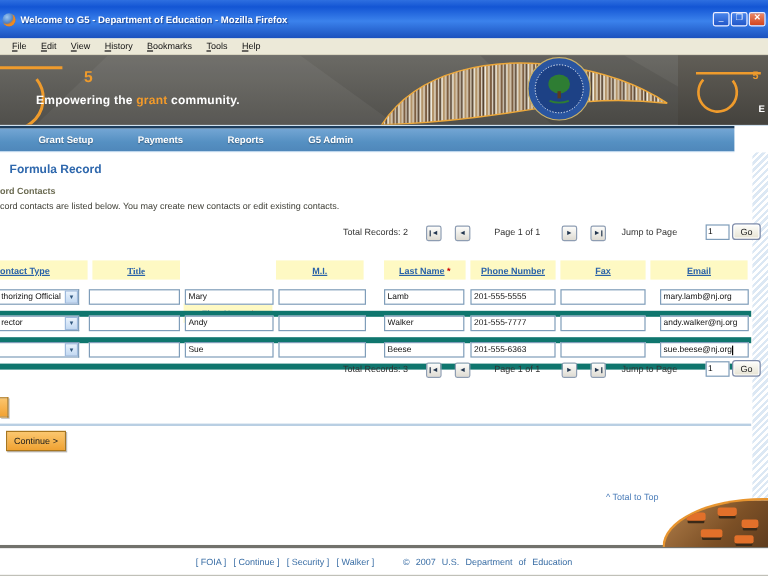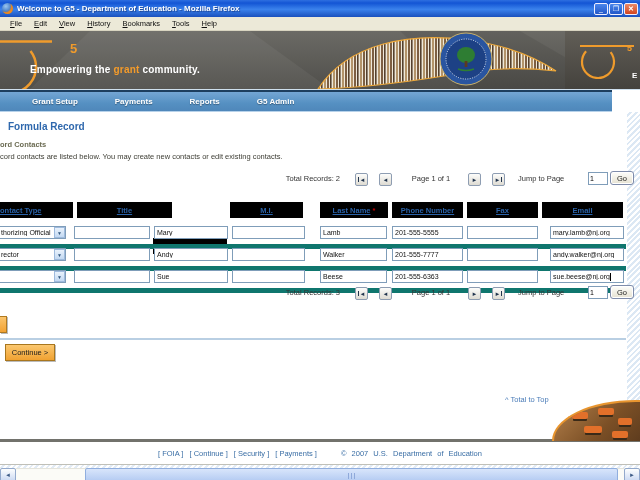--- a/index.html
+++ b/index.html
@@ -1,19 +1,19 @@
 <!DOCTYPE html>
 <html><head>
 <meta charset="utf-8">
 <style>
   html,body{margin:0;padding:0;}
   body{width:640px;height:480px;overflow:hidden;background:#fff;
        font-family:"Liberation Sans", sans-serif;-webkit-font-smoothing:antialiased;}
   
-  .titlebar{height:17px;display:flex;align-items:center;padding:0 2px;box-sizing:border-box;
+  .titlebar{height:32px;display:flex;align-items:center;padding:0 2px;box-sizing:border-box;
     background:linear-gradient(180deg,#2e6fe0 0%,#1355d4 18%,#3b82ec 55%,#1a50bd 100%);}
   .fx-icon{width:11px;height:11px;border-radius:50%;flex:0 0 auto;
     background:radial-gradient(circle at 35% 30%,#9cc6f0 0%,#3c76c4 55%,#1d4e96 100%);
     box-shadow:inset -2px -2px 1px #ef8a1f;}
   .title-text{flex:1;color:#fff;font-size:8px;font-weight:bold;padding-left:4px;
     white-space:nowrap;overflow:hidden;text-shadow:1px 1px 1px rgba(10,30,90,.6);}
   .winbtns{display:flex;gap:1px;}
   .wbtn{width:14px;height:12px;box-sizing:border-box;border:1px solid #eef;border-radius:2px;
     color:#fff;font-size:7px;line-height:10px;text-align:center;
     background:linear-gradient(180deg,#4a86ec,#2257c8);}
@@ -51,26 +51,26 @@
   .pb-first::before{content:"";border-left:1px solid #23364f;height:5px;margin-right:1px;}
   .pb-last::after{content:"";border-left:1px solid #23364f;height:5px;margin-left:1px;}
   .pageind{position:absolute;left:398px;width:66px;top:4px;text-align:center;}
   .jumplabel{position:absolute;left:518px;top:4px;}
   .jumpinput{position:absolute;left:588px;top:2px;width:16px;height:11px;border:1px solid #7f9db9;
     font-size:7px;padding:0 1px;font-family:inherit;box-sizing:content-box;}
   .gobtn{position:absolute;left:610px;top:1px;width:24px;height:14px;box-sizing:border-box;
     border:1px solid #7f8caa;border-radius:3px;background:linear-gradient(180deg,#fefefb,#e6e2d2);
     box-shadow:inset 0 0 0 1px #fff;font-size:7.5px;color:#222;display:flex;align-items:center;justify-content:center;}
   
-  .hcell{position:absolute;top:90px;height:16px;background:#000000;box-sizing:border-box;
+  .hcell{position:absolute;top:90px;height:16px;background:#fef9c3;box-sizing:border-box;
     display:flex;align-items:center;justify-content:center;}
   .hlink{color:#2a62a8;font-weight:bold;text-decoration:underline;font-size:7.5px;white-space:nowrap;}
   .req{color:#cc0000;font-weight:bold;margin-left:2px;}
   .h-ct{left:0;width:73px;justify-content:flex-start;}
-  .h-title{left:77px;width:95px;} .h-first{left:153px;width:74px;margin-top:36px;} .h-mi{left:230px;width:73px;}
+  .h-title{left:77px;width:73px;font-family:Liberation Serif, serif;} .h-first{left:153px;width:74px;margin-top:36px;} .h-mi{left:230px;width:73px;}
   .h-last{left:320px;width:68px;} .h-phone{left:392px;width:71px;} .h-fax{left:467px;width:71px;}
   .h-email{left:542px;width:81px;}
   .trow{position:absolute;left:0;width:626px;height:22px;border-bottom:5px solid #0f766e;}
   .trow1{top:110px}.trow2{top:132px}.trow3{top:154px}
   .fld{position:absolute;top:4px;height:13px;box-sizing:border-box;border:1px solid #7f9db9;
     font-size:7px;font-family:inherit;padding:0 2px;background:#fff;color:#111;}
   .c-title{left:74px;width:76px}.c-first{left:154px;width:74px}.c-mi{left:232px;width:73px}
   .c-last{left:320px;width:67px}.c-phone{left:392px;width:71px}.c-fax{left:467px;width:71px}
   .c-email{left:550px;width:74px}
   .selbox{position:absolute;left:0;top:4px;width:66px;height:13px;box-sizing:border-box;
@@ -326,21 +326,21 @@
     <span class="desk" style="left:58px;top:29px;"></span>
   </div>
 </div>
 
 <div class="graybar"></div>
 
 <div class="footer">
   <a class="flink" href="#">[ FOIA ]</a>
   <a class="flink" href="#">[ Continue ]</a>
   <a class="flink" href="#">[ Security ]</a>
-  <a class="flink" href="#">[ Payments ]</a>
+  <a class="flink" href="#">[ Walker ]</a>
   <span class="copy">© 2007 U.S. Department of Education</span>
 </div>
 
 <div class="stripeband"></div>
 
 <div class="hscroll">
   <div class="strack"></div>
   <div class="sbtn sb-left">
       <span>◄</span>
     </div>

